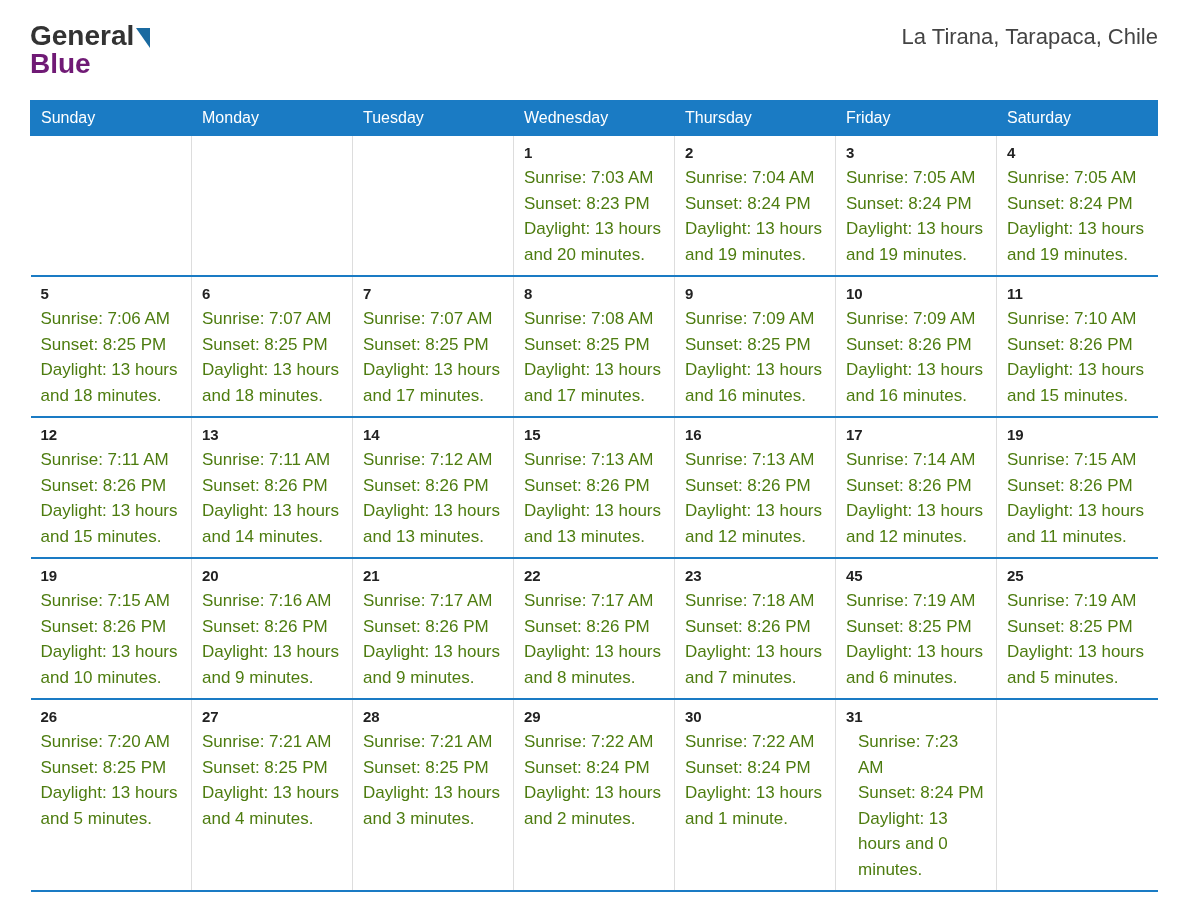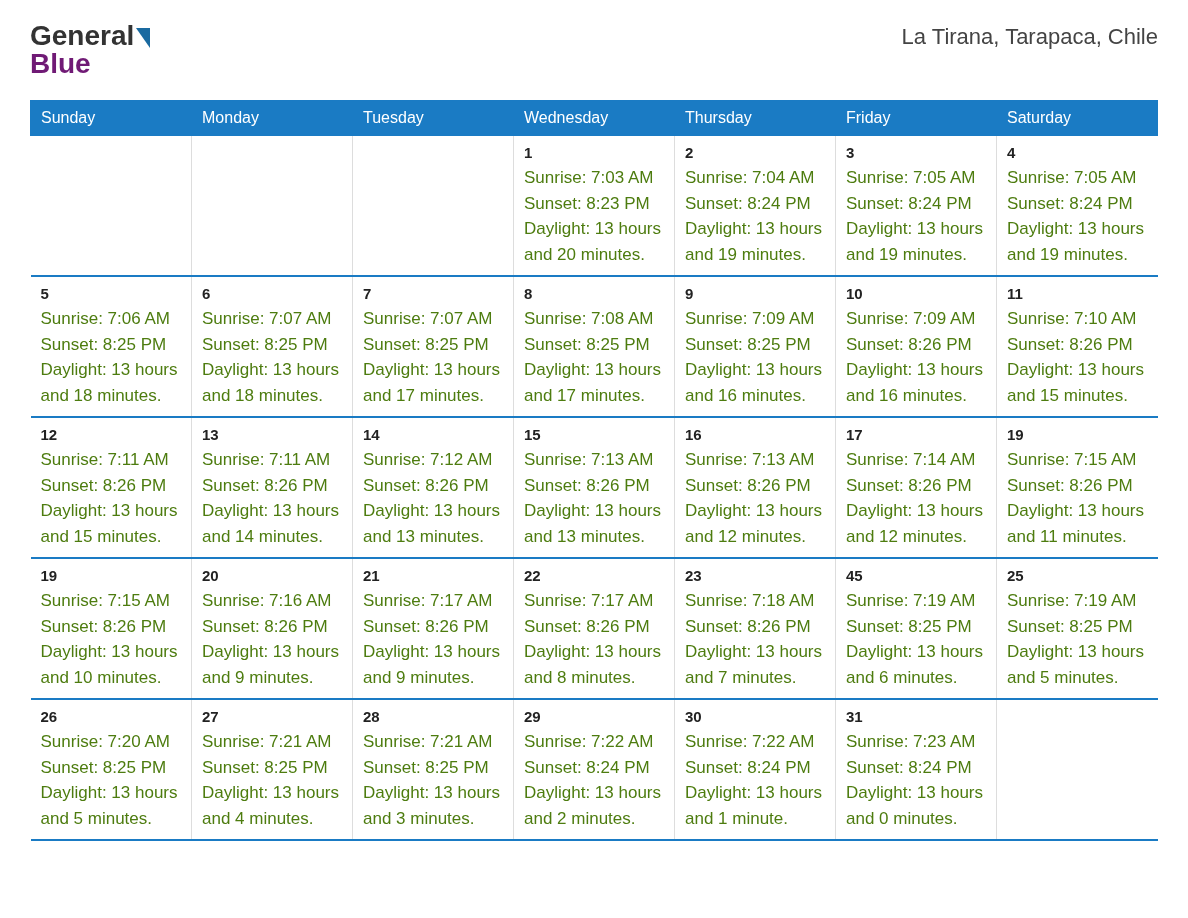--- a/index.html
+++ b/index.html
@@ -319,20 +319,20 @@
 Daylight: 13 hours and 2 minutes.</div>
         </td>
         <td>
           <span class="day-num">30</span>
           <div class="day-info" style="white-space: pre-line;">Sunrise: 7:22 AM
 Sunset: 8:24 PM
 Daylight: 13 hours and 1 minute.</div>
         </td>
         <td>
           <span class="day-num">31</span>
-          <div class="day-info" style="white-space: pre-line;">Sunrise: 7:23 AM
+          <div class="day-info" style="white-space: pre-line; margin-left: 12px;">Sunrise: 7:23 AM
 Sunset: 8:24 PM
 Daylight: 13 hours and 0 minutes.</div>
         </td>
         <td></td>
       </tr>
     </tbody>
 </table>
 
 </body></html>

